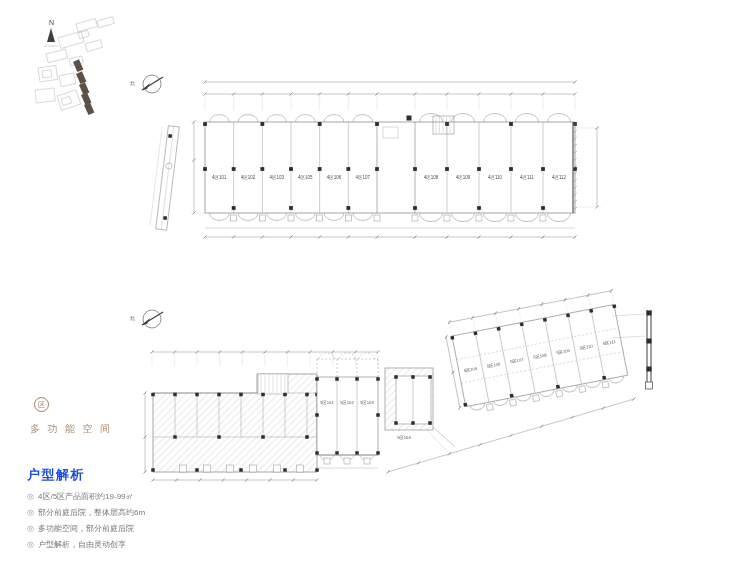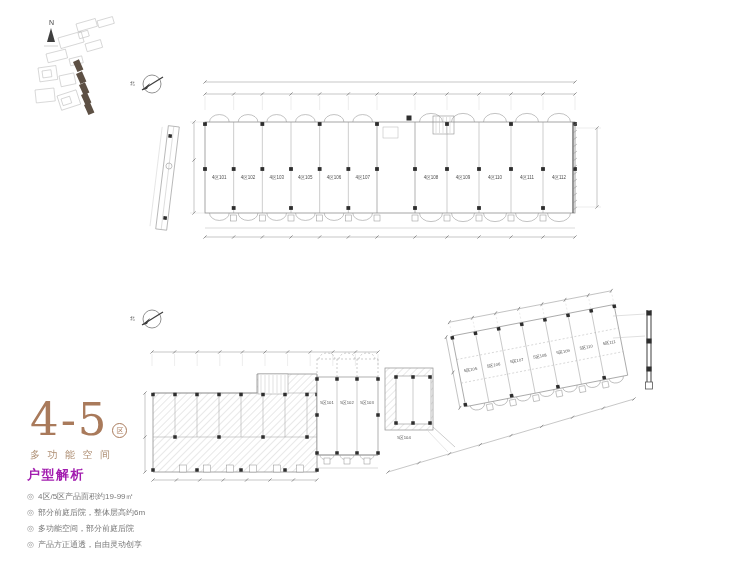--- a/index.html
+++ b/index.html
@@ -11,21 +11,21 @@
   .compass-top{left:130px;top:81px;font-size:5px;}
   .compass-mid{left:130px;top:316px;font-size:5px;}
   .title-block{position:absolute;left:30px;top:397px;}
   .zone-number{font-family:"DejaVu Serif","Liberation Serif",serif;font-size:45px;
                color:#a97a5b;letter-spacing:2px;line-height:1;display:flex;align-items:flex-end;}
   .badge{display:inline-flex;align-items:center;justify-content:center;width:13px;height:13px;
          border:1px solid #a97a5b;border-radius:50%;font-family:"Liberation Sans",sans-serif;
          font-size:7px;color:#a97a5b;margin-left:4px;margin-bottom:4px;letter-spacing:0;}
   .subtitle{margin-top:6px;font-size:10px;letter-spacing:7.5px;color:#ae8e72;}
   .analysis{position:absolute;left:27px;top:466px;width:210px;}
-  .analysis h2{margin:0 0 7px 0;font-size:13px;font-weight:bold;color:#a21caf;letter-spacing:1.5px;}
+  .analysis h2{margin:0 0 7px 0;font-size:13px;font-weight:bold;color:#1d4ed8;letter-spacing:1.5px;}
   .analysis ul{margin:0;padding:0;list-style:none;}
   .analysis li{display:flex;align-items:center;gap:4px;font-size:8px;color:#787878;margin-bottom:5px;}
   .b-icon{font-size:8px;color:#9a9a9a;}
 </style>
 </head>
 <body>
 
 <div class="canvas">
 
   <svg id="art" width="740" height="568" viewBox="0 0 740 568">
@@ -439,21 +439,20 @@
         <line x1="613" y1="338" x2="645" y2="336" stroke="#c0c0c0" stroke-width="0.5"></line>
       </g>
     </svg>
 
   <div class="lbl north">N</div>
   <div class="lbl compass-top">北</div>
   <div class="lbl compass-mid">北</div>
 
   <div class="title-block">
     <div class="zone-number">
-      <span>4-5</span>
       <span class="badge">
           <span>区</span>
         </span>
     </div>
     <div class="subtitle">多功能空间</div>
   </div>
 
   <div class="analysis">
     <h2>户型解析</h2>
     <ul>
@@ -464,17 +463,17 @@
       <li>
           <span class="b-icon">◎</span>
           <span>部分前庭后院，整体层高约6m</span>
         </li>
       <li>
           <span class="b-icon">◎</span>
           <span>多功能空间，部分前庭后院</span>
         </li>
       <li>
           <span class="b-icon">◎</span>
-          <span>产品方正通透，自由灵动创享</span>
+          <span>户型解析，自由灵动创享</span>
         </li>
     </ul>
   </div>
 </div>
 
 </body></html>

